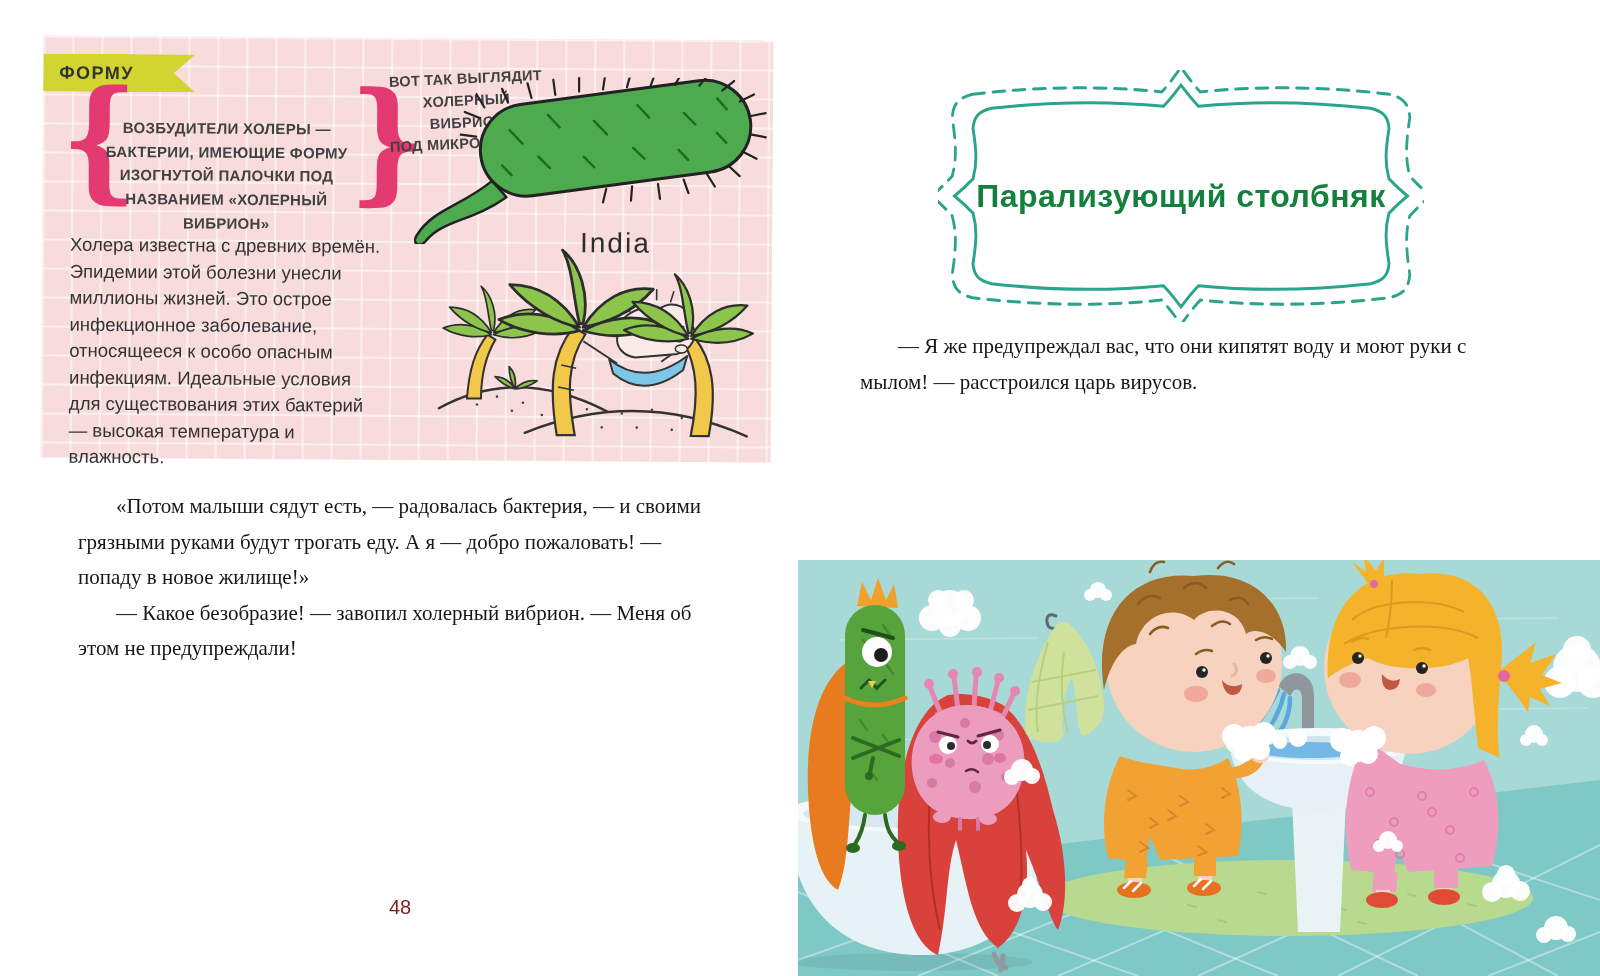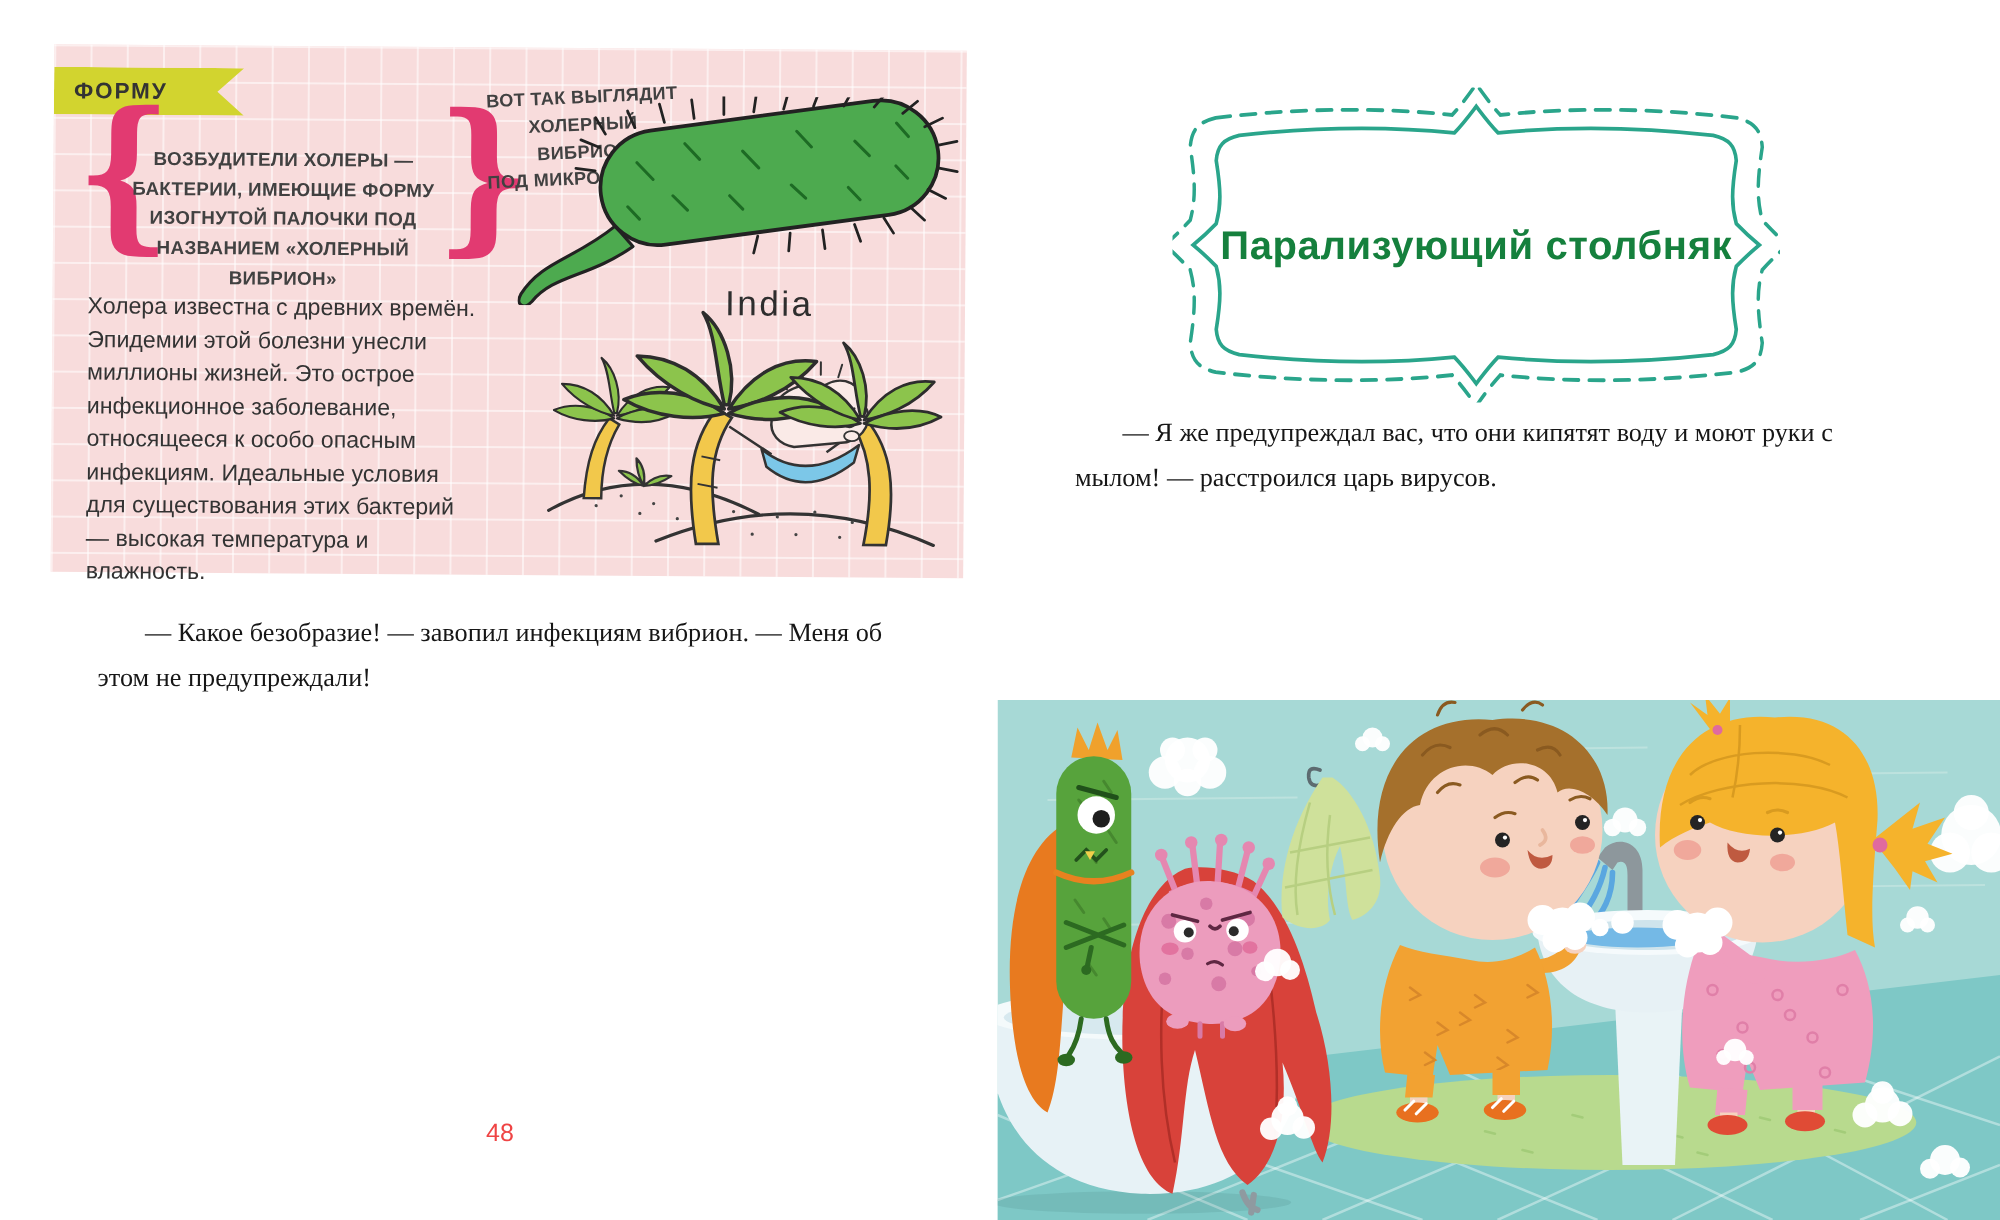--- a/index.html
+++ b/index.html
@@ -29,21 +29,21 @@
   .vibrio-svg{position:absolute;left:372px;top:38px;width:372px;height:168px;}
   .palms-svg{position:absolute;left:396px;top:198px;width:332px;height:220px;}
   .india{position:absolute;left:538px;top:188px;font-size:28px;letter-spacing:2px;color:#2e2e2e;}
   
   .story{position:absolute;font-family:"Liberation Serif",serif;font-size:21px;
          line-height:35.5px;color:#161616;}
   .story p{margin:0;text-indent:38px;}
   .story-left{left:78px;top:489px;width:644px;}
   .story-right{left:860px;top:329px;width:676px;}
   .pagenum{position:absolute;left:78px;top:896px;width:644px;text-align:center;
-           font-size:20px;color:#ef4444;}
+           font-size:20px;color:#7f1d1d;}
   
   .frame-box{position:absolute;left:938px;top:70px;width:486px;height:252px;}
   .frame-box svg{position:absolute;inset:0;width:100%;height:100%;}
   .frame-title{position:absolute;inset:0;display:flex;align-items:center;justify-content:center;
                font-size:32px;letter-spacing:.5px;color:#15803d;font-weight:bold;}
   
   .bathroom{position:absolute;left:798px;top:560px;width:802px;height:416px;}
 </style>
 </head>
 <body>
@@ -121,21 +121,22 @@
       <path d="M192,74 l-4,-10 M205,66 l-3,-10 M219,62 l0,-10 M233,64 l3,-10 M245,70 l6,-8" stroke="#333" stroke-width="1.6" stroke-linecap="round"></path>
       <path d="M234,90 q6,5 12,-1 M238,102 q5,4 10,-2" fill="none" stroke="#333" stroke-width="2" stroke-linecap="round"></path>
       <ellipse cx="244" cy="111" rx="6" ry="4" fill="#faeae7" stroke="#333" stroke-width="1.5"></ellipse>
       <use href="#fronds" transform="translate(142,90) scale(1.75)"></use>
       <use href="#fronds" transform="translate(251,98) scale(1.4)"></use>
     </svg>
     <div class="india">India</div>
   </div>
 
   <div class="story story-left">
-    <p>— Какое безобразие! — завопил инфекциям вибрион. — Меня об этом не предупреждали!</p>
+    <p>«Потом малыши сядут есть, — радовалась бактерия, — и своими грязными руками будут трогать еду. А я — добро пожаловать! — попаду в новое жилище!»</p>
+    <p>— Какое безобразие! — завопил холерный вибрион. — Меня об этом не предупреждали!</p>
   </div>
   <div class="pagenum">48</div>
 
   <div class="frame-box">
     <svg viewBox="0 0 500 250" preserveAspectRatio="none">
       <g fill="none" stroke="#2aa58b" stroke-linecap="round">
         <path stroke-width="2.6" stroke-dasharray="11 8" transform="translate(250 125) scale(1.1 1.16) translate(-250 -125)" d="M55,38 C120,31 180,31 232,36 C240,28 246,20 250,15 C254,20 260,28 268,36 C320,31 380,31 445,38 C458,41 463,46 464,58 C460,82 460,94 464,108 C472,116 478,121 483,125 C478,129 472,134 464,142 C460,156 460,168 464,192 C463,204 458,209 445,212 C380,219 320,219 268,214 C260,222 254,230 250,235 C246,230 240,222 232,214 C180,219 120,219 55,212 C42,209 37,204 36,192 C40,168 40,156 36,142 C28,134 22,129 17,125 C22,121 28,116 36,108 C40,94 40,82 36,58 C37,46 42,41 55,38 Z"></path>
         <path stroke-width="3" d="M55,38 C120,31 180,31 232,36 C240,28 246,20 250,15 C254,20 260,28 268,36 C320,31 380,31 445,38 C458,41 463,46 464,58 C460,82 460,94 464,108 C472,116 478,121 483,125 C478,129 472,134 464,142 C460,156 460,168 464,192 C463,204 458,209 445,212 C380,219 320,219 268,214 C260,222 254,230 250,235 C246,230 240,222 232,214 C180,219 120,219 55,212 C42,209 37,204 36,192 C40,168 40,156 36,142 C28,134 22,129 17,125 C22,121 28,116 36,108 C40,94 40,82 36,58 C37,46 42,41 55,38 Z"></path>
       </g>
     </svg>

